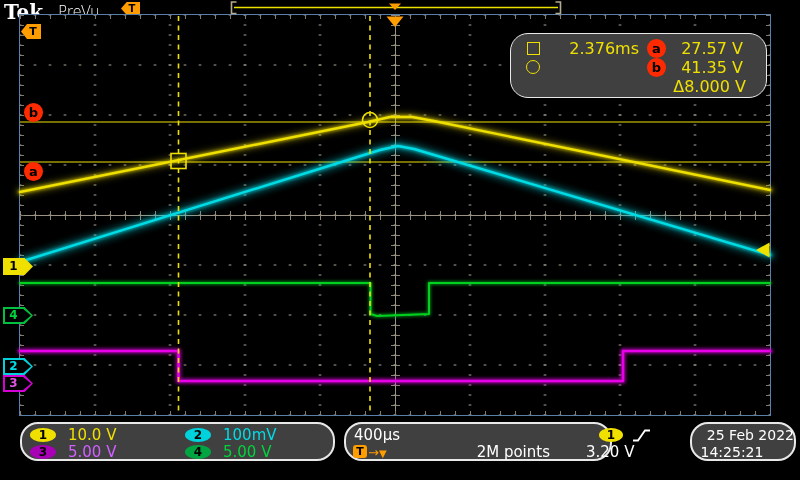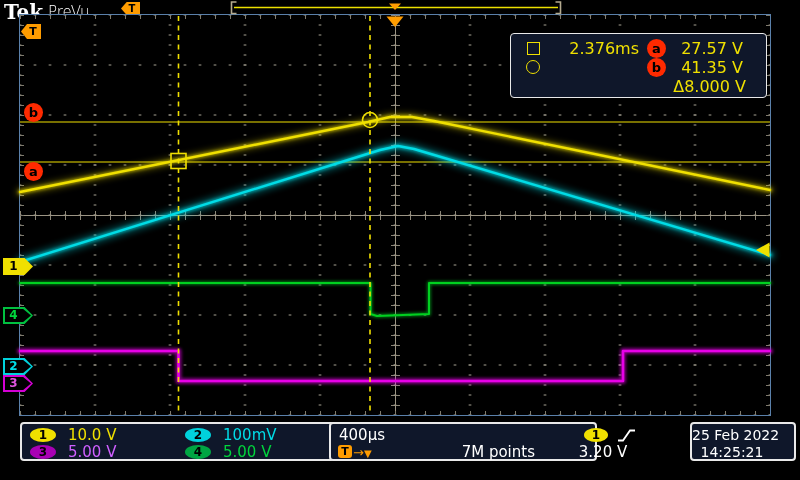--- a/index.html
+++ b/index.html
@@ -2,21 +2,21 @@
 <html><head>
 <meta charset="utf-8">
 <style>
   html,body{margin:0;padding:0;background:#000;}
   #stage{position:relative;width:800px;height:480px;background:#000;overflow:hidden;
          font-family:"DejaVu Sans","Liberation Sans",sans-serif;-webkit-font-smoothing:antialiased;}
   .abs{position:absolute;}
   
   #logo{left:4px;top:0px;color:#fff;font-family:"DejaVu Serif","Liberation Serif",serif;
         font-weight:bold;font-size:20px;letter-spacing:0px;}
-  #mode{left:48px;top:3px;color:#fff;font-size:15px;font-weight:300;}
+  #mode{left:58px;top:3px;color:#fff;font-size:15px;font-weight:300;}
   
   .flag{background:#ff9c00;color:#000;font-weight:bold;text-align:center;
         clip-path:polygon(30% 0,100% 0,100% 100%,30% 100%,0 50%);}
   #flag-top{left:121px;top:2px;width:19px;height:13px;font-size:10px;line-height:13px;padding-left:3px;box-sizing:border-box;}
   #flag-grat{left:21px;top:24px;width:20px;height:15px;font-size:11px;line-height:15px;padding-left:4px;box-sizing:border-box;}
   
   #grat{left:19px;top:14px;width:750px;height:400px;border:1px solid #5a80aa;background:#000;}
   #grat .dots-v{position:absolute;inset:0;
      background-image:radial-gradient(circle,#8f8b7e 0.8px,rgba(0,0,0,0) 1.5px);
      background-size:75px 10px;background-position:-37.5px -5px;opacity:.75;}
@@ -34,21 +34,21 @@
   
   #overlay{left:0;top:0;width:800px;height:480px;pointer-events:none;}
   
   .cbadge{width:19px;height:19px;border-radius:50%;background:#ff2a00;color:#000;
           font-weight:bold;font-size:13px;line-height:19px;text-align:center;}
   .chtag{width:30px;height:17px;}
   .chtag .shape{position:absolute;inset:0;clip-path:polygon(0 0,72% 0,100% 50%,72% 100%,0 100%);}
   .chtag .inner{position:absolute;inset:2px;clip-path:polygon(0 0,70% 0,100% 50%,70% 100%,0 100%);background:#000;}
   .chtag span{position:absolute;inset:0;text-align:center;line-height:17px;font-size:12px;font-weight:bold;padding-right:9px;}
   
-  .panel{background:#0f172a;border:2px solid #e9e9e9;border-radius:4px;box-sizing:border-box;}
+  .panel{background:#404040;border:2px solid #e9e9e9;border-radius:18px;box-sizing:border-box;}
   #readout{left:510px;top:33px;width:257px;height:65px;border-width:1.5px;font-size:16px;}
   #readout .yel{color:#f0e000;}
   #readout .num{position:absolute;text-align:right;}
   .sq-icon{position:absolute;width:11px;height:11px;border:1.5px solid #f0e000;}
   .ci-icon{position:absolute;width:12px;height:12px;border:1.5px solid #f0e000;border-radius:50%;}
   #bar .panel{position:absolute;top:422px;height:39px;}
   .bt{position:absolute;font-size:15px;line-height:17px;white-space:pre;}
   .ebadge{position:absolute;width:26px;height:14px;border-radius:50%;color:#000;
           font-weight:bold;font-size:12px;line-height:14px;text-align:center;}
   .yel{color:#f0e000}.cyn{color:#00dce6}.mag{color:#d060ff}.grn{color:#00d43c}
@@ -151,32 +151,32 @@
       <div class="ebadge" style="left:8px;top:4px;background:#f0e000">1</div>
       <div class="bt yel" style="left:46px;top:3px">10.0 V</div>
       <div class="ebadge" style="left:163px;top:4px;background:#00d2dc">2</div>
       <div class="bt cyn" style="left:201px;top:3px">100mV</div>
       <div class="ebadge" style="left:8px;top:21px;background:#a800b4">3</div>
       <div class="bt mag" style="left:46px;top:20px">5.00 V</div>
       <div class="ebadge" style="left:163px;top:21px;background:#00a542">4</div>
       <div class="bt grn" style="left:201px;top:20px">5.00 V</div>
     </div>
 
-    <div class="panel" style="left:329px;width:268px">
+    <div class="panel" style="left:344px;width:268px">
       <div class="bt wht" style="left:8px;top:3px">400µs</div>
       <div class="abs" style="left:7px;top:21px;width:14px;height:13px;background:#ff9c00;border-radius:3px;color:#000;font-weight:bold;font-size:11px;line-height:13px;text-align:center">T</div>
       <div class="bt org" style="left:22px;top:20px;font-size:13px">→</div>
       <div class="bt org" style="left:33px;top:21px;font-size:10px">▼</div>
-      <div class="bt wht" style="left:96px;top:20px;width:108px;text-align:right">7M points</div>
+      <div class="bt wht" style="left:96px;top:20px;width:108px;text-align:right">2M points</div>
       <div class="ebadge" style="left:253px;top:4px;background:#f0e000;width:24px">1</div>
       <svg class="abs" style="left:286px;top:4px" width="20" height="15" viewBox="0 0 20 15">
         <polyline points="1,12.5 6,12.5 13,2.5 18,2.5" fill="none" stroke="#fff" stroke-width="1.8"></polyline>
       </svg>
-      <div class="bt wht" style="left:240px;top:20px;width:64px;text-align:center">3.20 V</div>
+      <div class="bt wht" style="left:240px;top:20px;width:64px;text-align:left">3.20 V</div>
     </div>
 
     <div class="panel" style="left:690px;width:106px">
-      <div class="bt wht" style="left:0;top:3px;width:102px;text-align:left;font-size:14px">25 Feb 2022</div>
+      <div class="bt wht" style="left:0;top:3px;width:102px;text-align:right;font-size:14px">25 Feb 2022</div>
       <div class="bt wht" style="left:0;top:20px;width:80px;text-align:center;font-size:14px">14:25:21</div>
     </div>
   </div>
 
 </div>
 
 </body></html>

